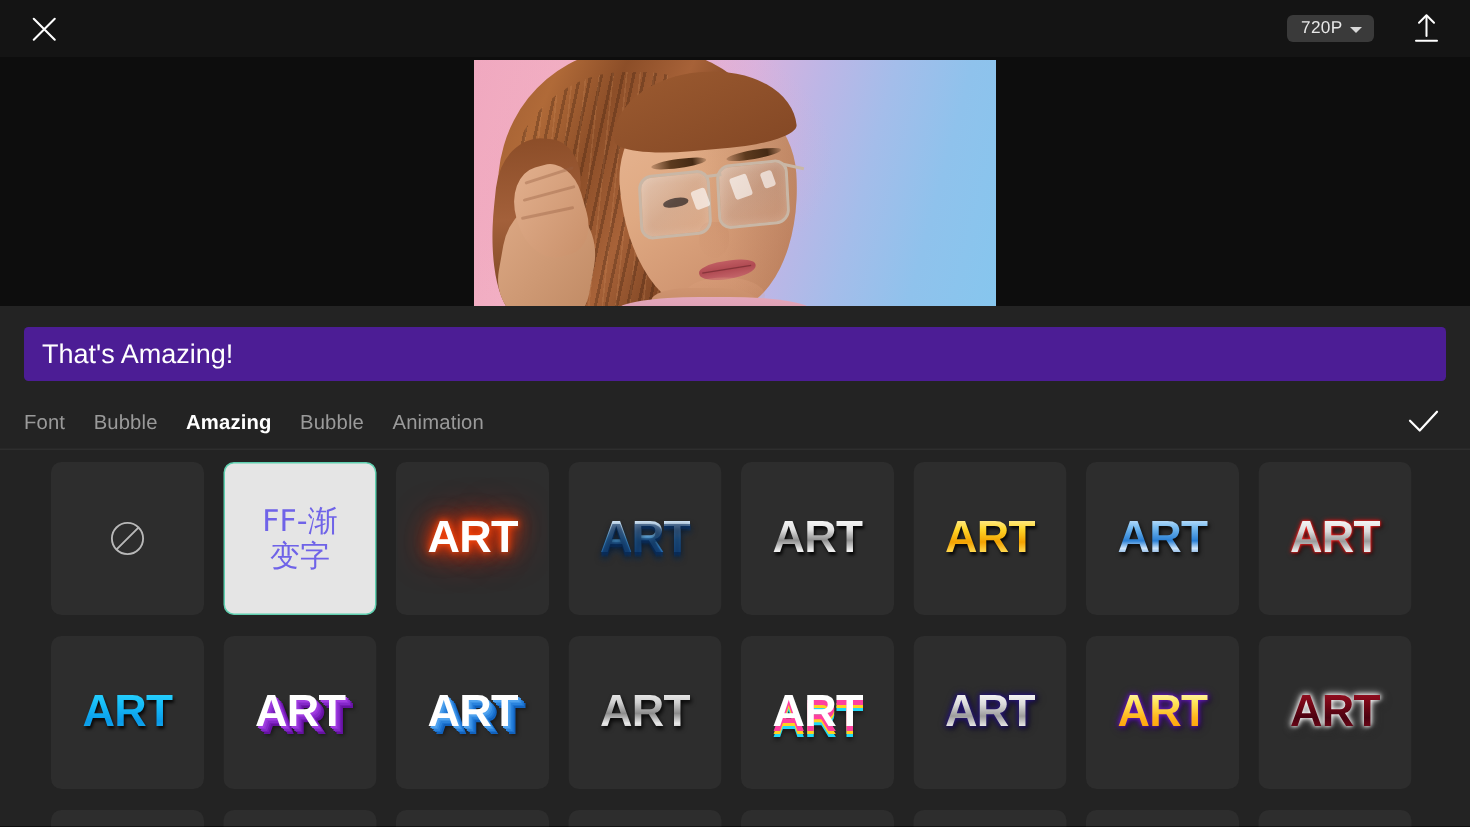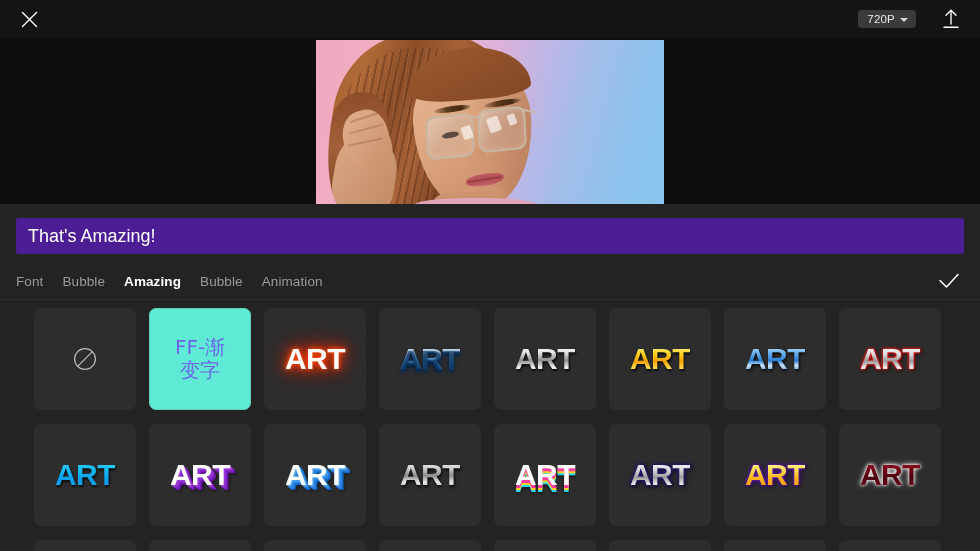--- a/index.html
+++ b/index.html
@@ -393,21 +393,21 @@
     border-radius: 7px;
     display: flex;
     align-items: center;
     justify-content: center;
     cursor: pointer;
     border: 1.6px solid transparent;
     overflow: hidden;
   }
   .tile.selected {
     border-color: #5fd0b0;
-    background: #5eead4;
+    background: #e5e5e5;
   }
 
   .tile-art {
     font-family: "Liberation Sans", sans-serif;
     font-weight: bold;
     font-size: 30px;
     letter-spacing: -0.5px;
     line-height: 1;
     user-select: none;
   }

